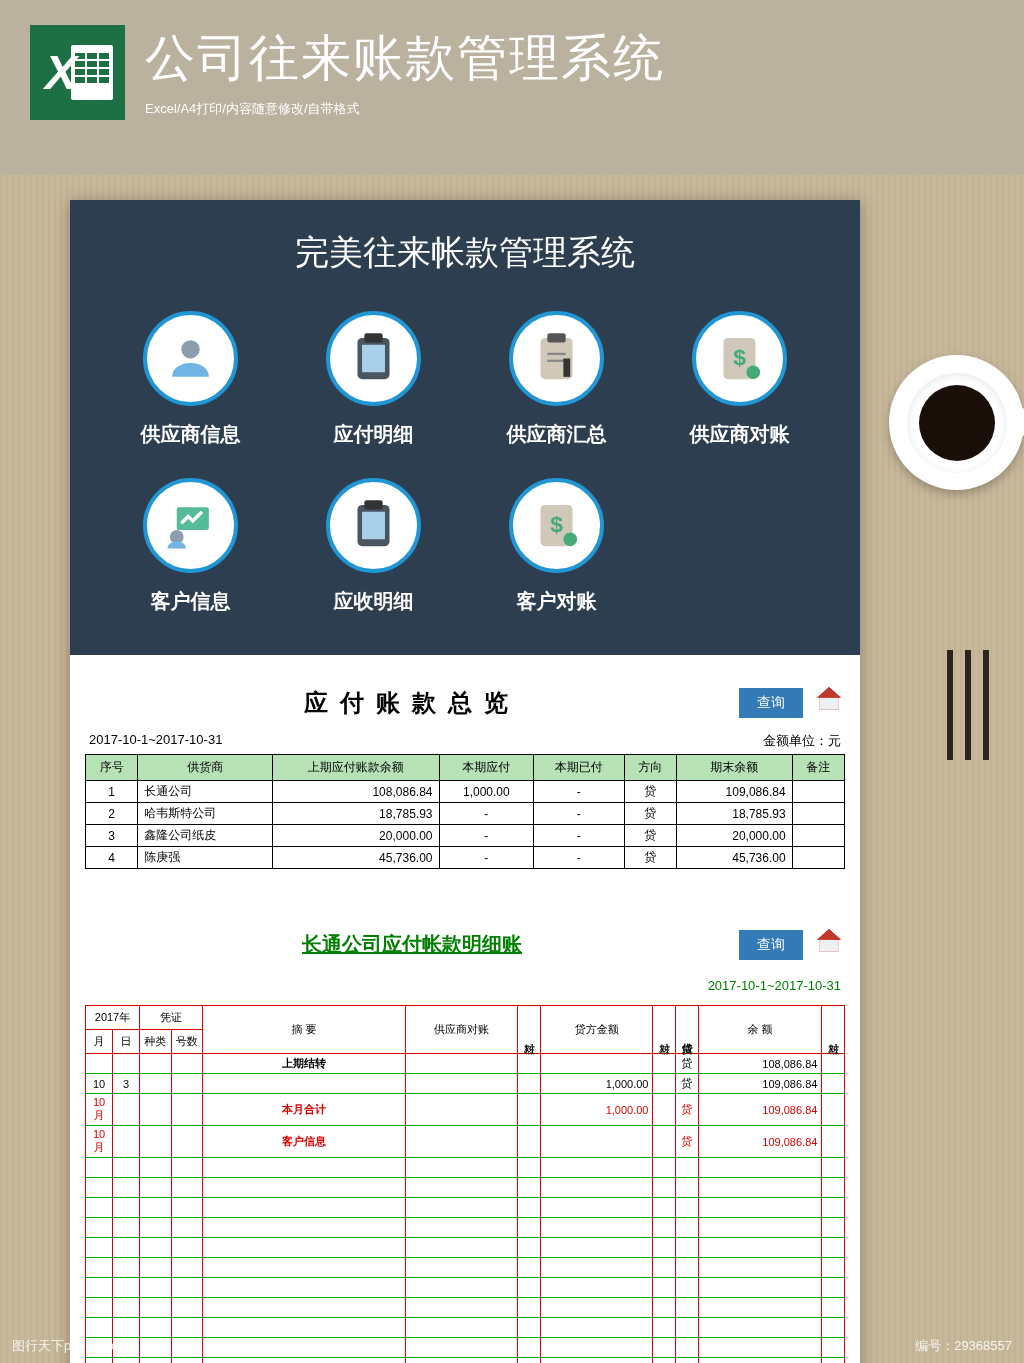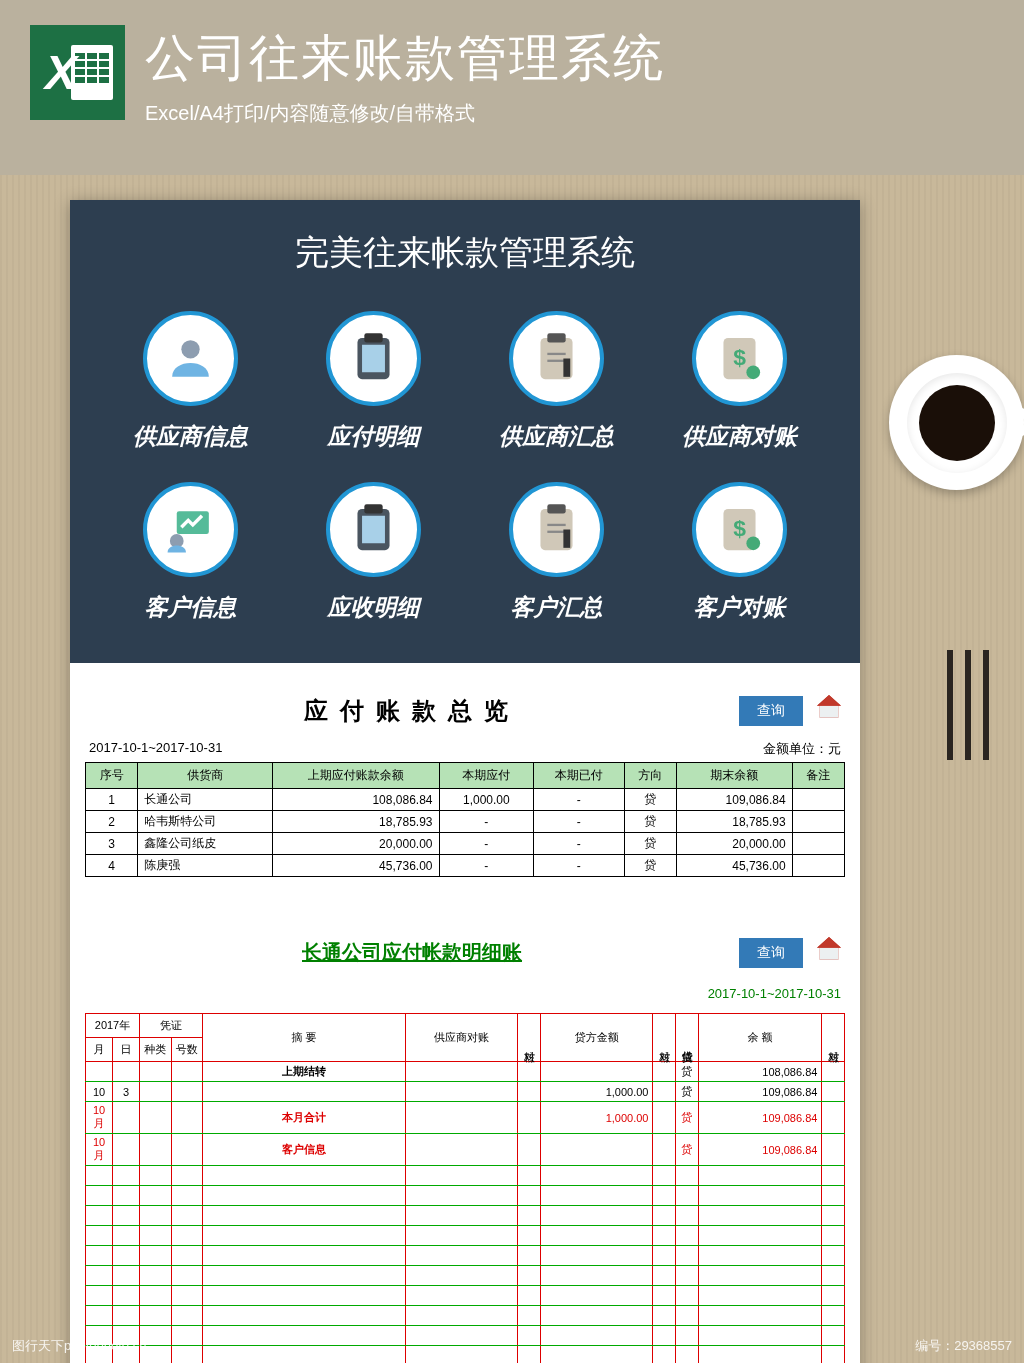--- a/index.html
+++ b/index.html
@@ -54,21 +54,21 @@
       right: 16px;
       top: 28px;
       width: 34px;
       height: 40px;
       z-index: 1;
     }
     .excel-grid-row { display: flex; gap: 2px; margin-bottom: 2px; }
     .excel-grid-cell { width: 10px; height: 6px; background: #1d7044; }
     .header-text { color: #fff; }
     .header-title { font-size: 50px; font-weight: 300; letter-spacing: 2px; }
-    .header-subtitle { font-size: 20px; margin-top: 8px; font-weight: 300; }
+    .header-subtitle { font-size: 13px; margin-top: 8px; font-weight: 300; }
     .document {
       position: absolute;
       left: 70px;
       top: 200px;
       width: 790px;
       background: #fff;
       box-shadow: 0 2px 15px rgba(0,0,0,0.3);
     }
     .dark-panel {
       background: #2d3e50;
@@ -93,21 +93,21 @@
       height: 95px;
       background: #fff;
       border: 4px solid #2196d4;
       border-radius: 50%;
       margin: 0 auto 15px;
       display: flex;
       align-items: center;
       justify-content: center;
       position: relative;
     }
-    .icon-label { color: #fff; font-size: 23px; font-weight: bold; font-style: italic; }
+    .icon-label { color: #fff; font-size: 20px; font-weight: bold; }
     .section { padding: 28px 15px; }
     .section-title-row {
       display: flex;
       align-items: center;
       justify-content: space-between;
       margin-bottom: 10px;
     }
     .section-title {
       font-size: 24px;
       font-weight: bold;
@@ -289,32 +289,20 @@
       </div>
       <div class="icon-cell">
         <div class="icon-circle">
             <svg class="icon-svg" viewBox="0 0 24 24">
               <rect x="5" y="3" width="14" height="18" rx="2" fill="#4a5560"></rect>
               <rect x="7" y="6" width="10" height="12" fill="#a8d0e8"></rect>
               <rect x="8" y="1" width="8" height="4" rx="1" fill="#333"></rect>
             </svg>
           </div>
         <div class="icon-label">应收明细</div>
-      </div>
-      <div class="icon-cell">
-        <div class="icon-circle">
-            <svg class="icon-svg" viewBox="0 0 24 24">
-              <rect x="5" y="3" width="14" height="18" rx="2" fill="#d0c8b8"></rect>
-              <rect x="8" y="1" width="8" height="4" rx="1" fill="#555"></rect>
-              <line x1="8" y1="10" x2="16" y2="10" stroke="#888" stroke-width="1"></line>
-              <line x1="8" y1="13" x2="16" y2="13" stroke="#888" stroke-width="1"></line>
-              <rect x="15" y="12" width="3" height="8" fill="#333"></rect>
-            </svg>
-          </div>
-        <div class="icon-label">客户汇总</div>
       </div>
       <div class="icon-cell">
         <div class="icon-circle">
             <svg class="icon-svg" viewBox="0 0 24 24">
               <rect x="5" y="3" width="14" height="18" rx="2" fill="#d0c8b8"></rect>
               <text x="12" y="15" text-anchor="middle" font-size="10" fill="#4a7" font-weight="bold">$</text>
               <circle cx="18" cy="18" r="3" fill="#4a7"></circle>
             </svg>
           </div>
         <div class="icon-label">客户对账</div>

